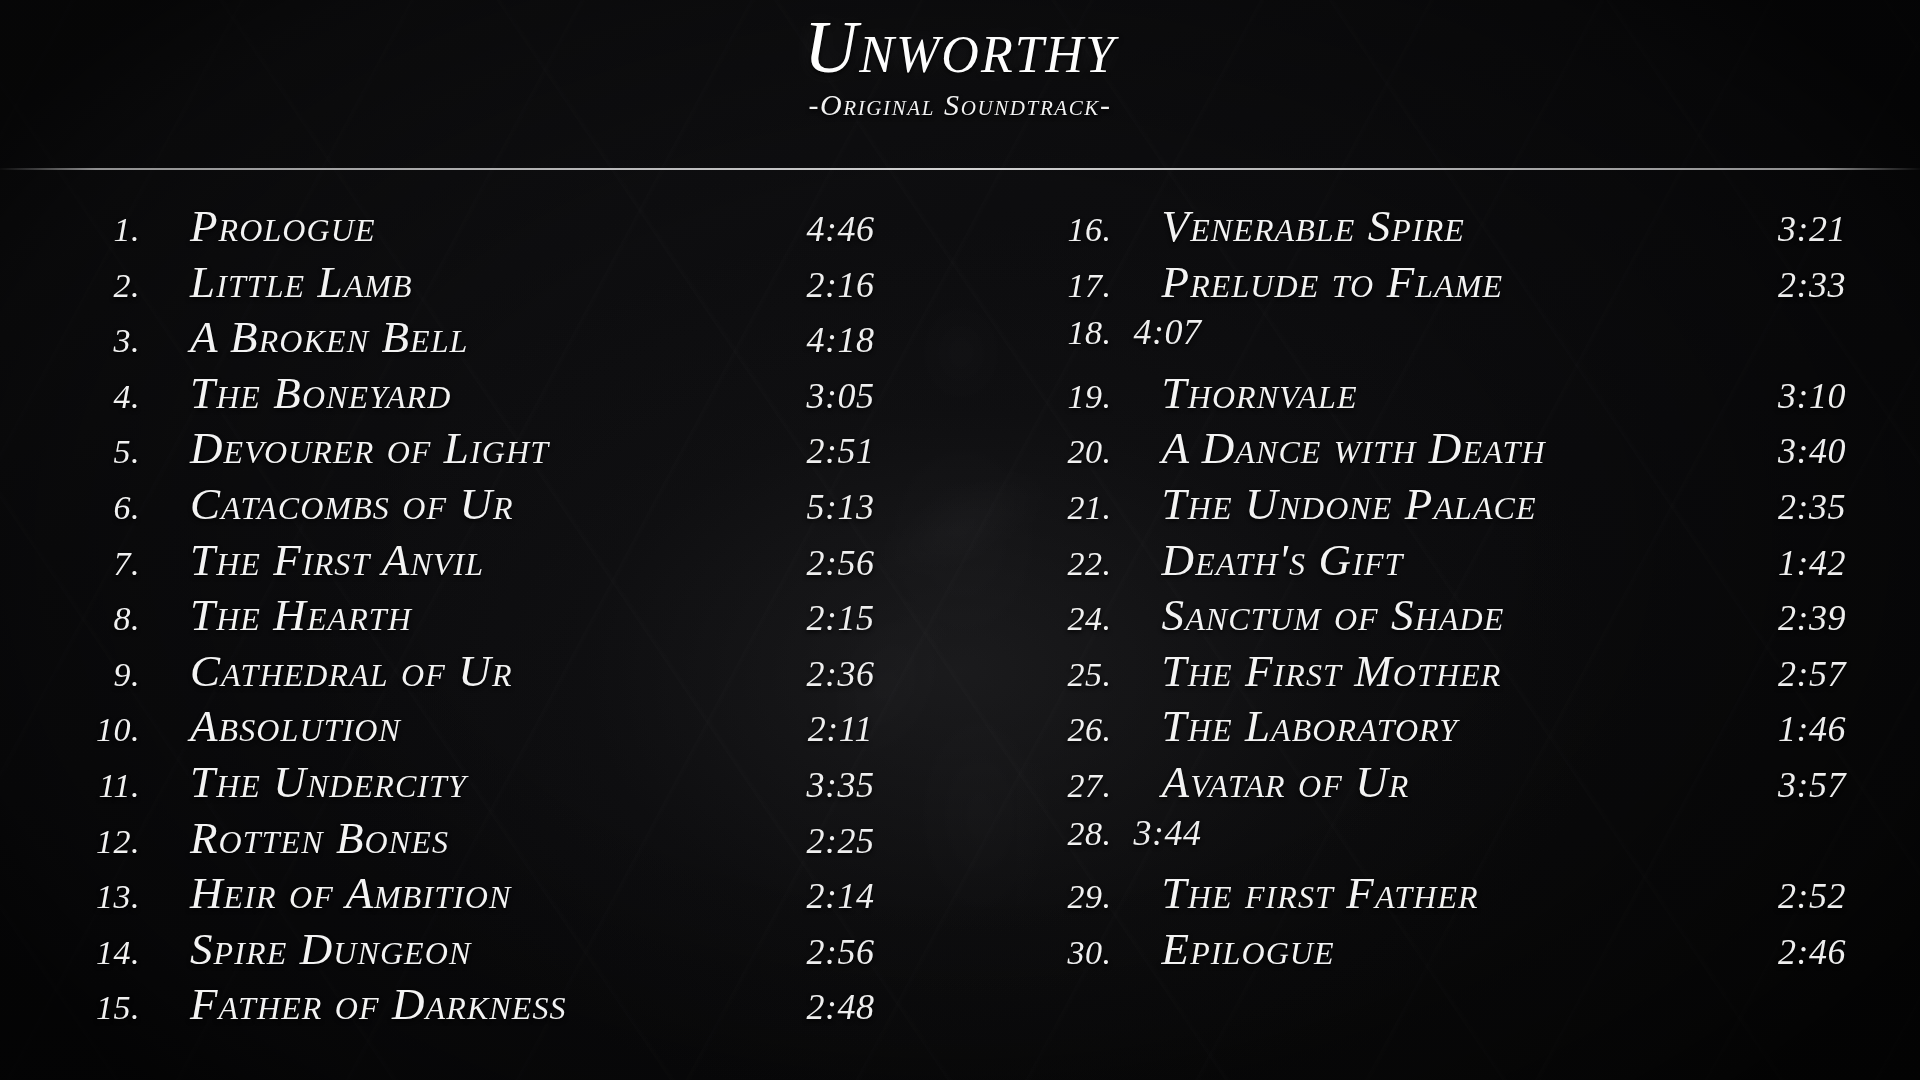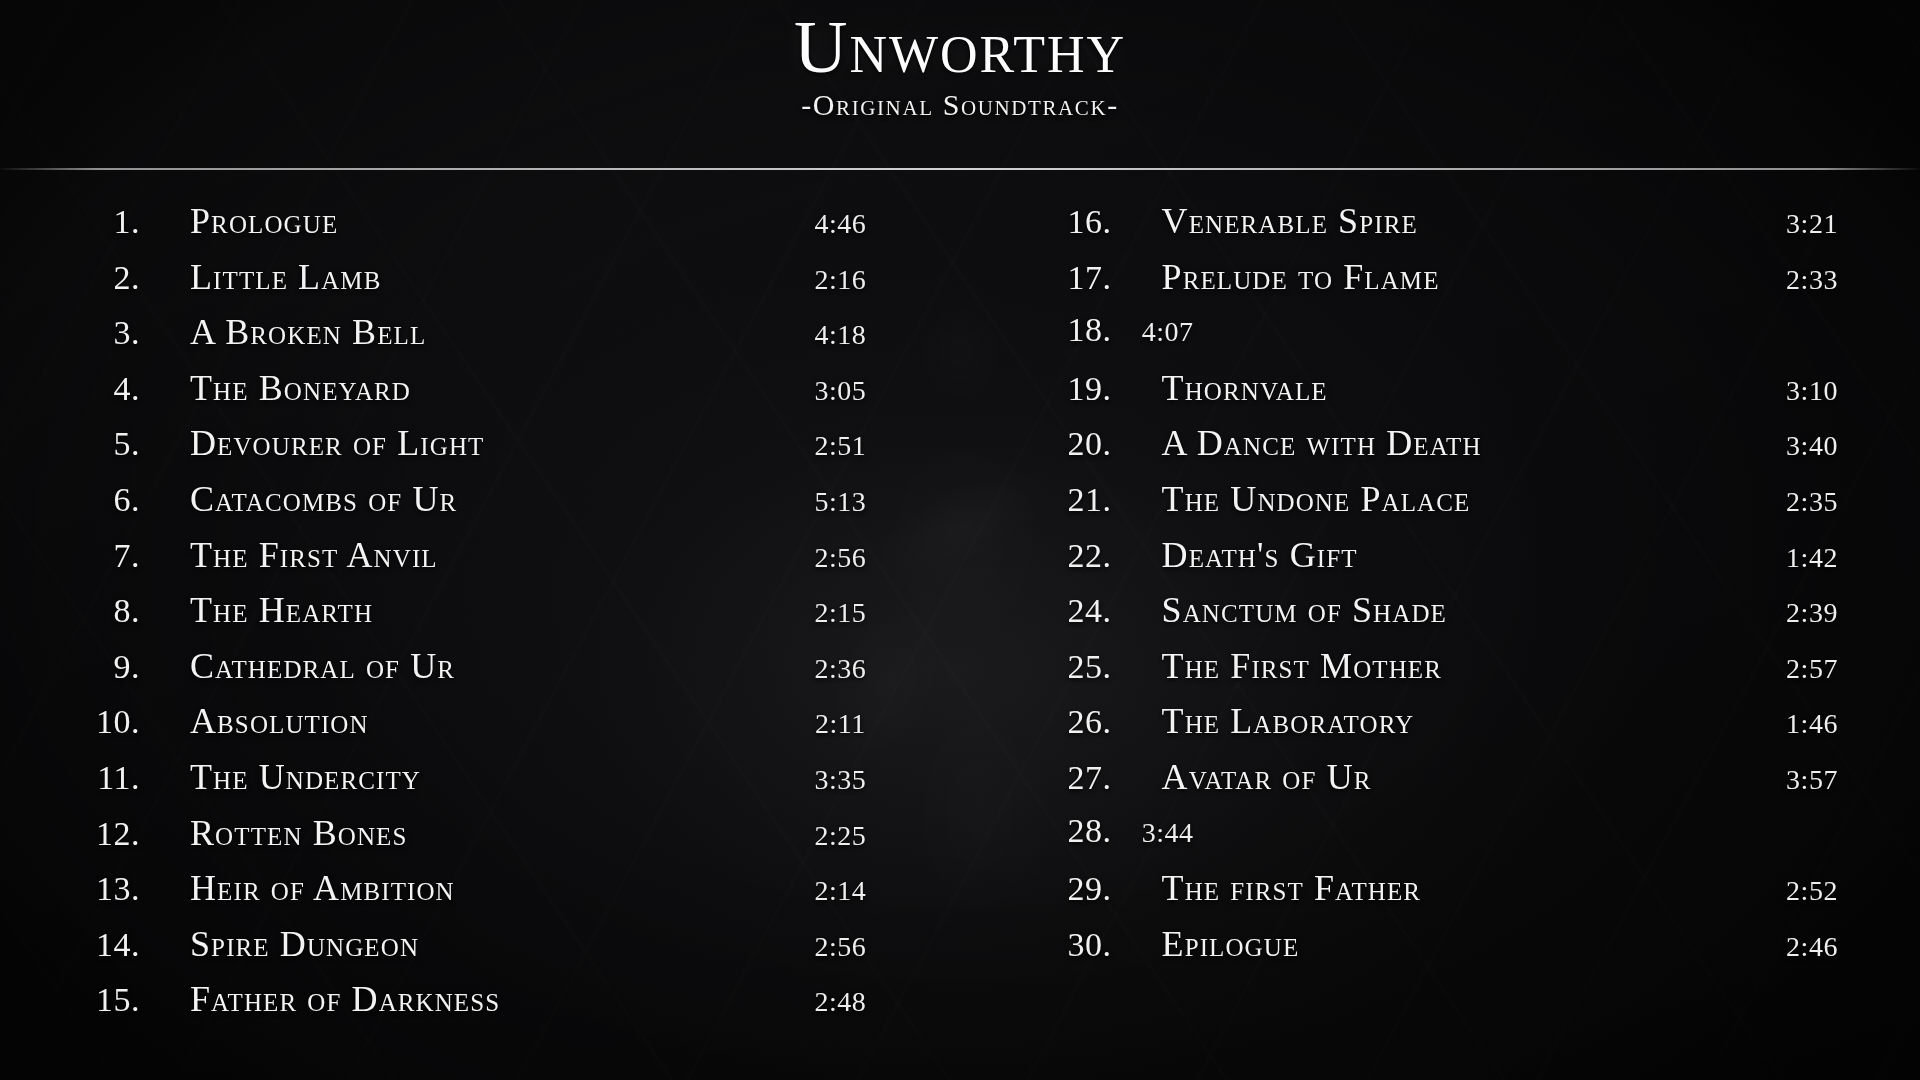--- a/index.html
+++ b/index.html
@@ -9,20 +9,21 @@
   }
   #screen {
     position: relative;
     width: 1920px;
     height: 1080px;
     overflow: hidden;
     background:
       radial-gradient(ellipse 900px 620px at 50% 62%, rgba(52,52,54,0.38) 0%, rgba(30,30,32,0.16) 42%, rgba(0,0,0,0) 72%),
       linear-gradient(160deg, #121214 0%, #0d0d0f 32%, #0b0b0d 58%, #090909 100%);
     font-family: "Liberation Serif", "DejaVu Serif", serif;
+    font-style: italic;
     -webkit-font-smoothing: antialiased;
   }
 
   
   .tex {
     position: absolute;
     inset: 0;
     pointer-events: none;
   }
   .tex.a {
@@ -140,33 +141,33 @@
     flex: 0 0 88px;
     text-align: right;
     font-size: 34px;
     color: #f1f1f1;
     text-shadow: 0 2px 4px rgba(0,0,0,0.9);
     letter-spacing: .5px;
   }
   .track-title {
     flex: 1 1 auto;
     padding-left: 50px;
-    font-size: 36px;
+    font-size: 45px;
     font-variant: small-caps;
     font-feature-settings: "smcp" 1;
     letter-spacing: 1.1px;
     color: #f3f3f3;
     text-shadow: 0 2px 4px rgba(0,0,0,0.9);
     white-space: nowrap;
     overflow: hidden;
   }
   .track-time {
     flex: 0 0 112px;
     text-align: center;
-    font-size: 28px;
+    font-size: 36px;
     color: #eeeeee;
     text-shadow: 0 2px 4px rgba(0,0,0,0.9);
     letter-spacing: .5px;
   }
 </style>
 </head>
 <body>
 
 <div id="screen">
 

